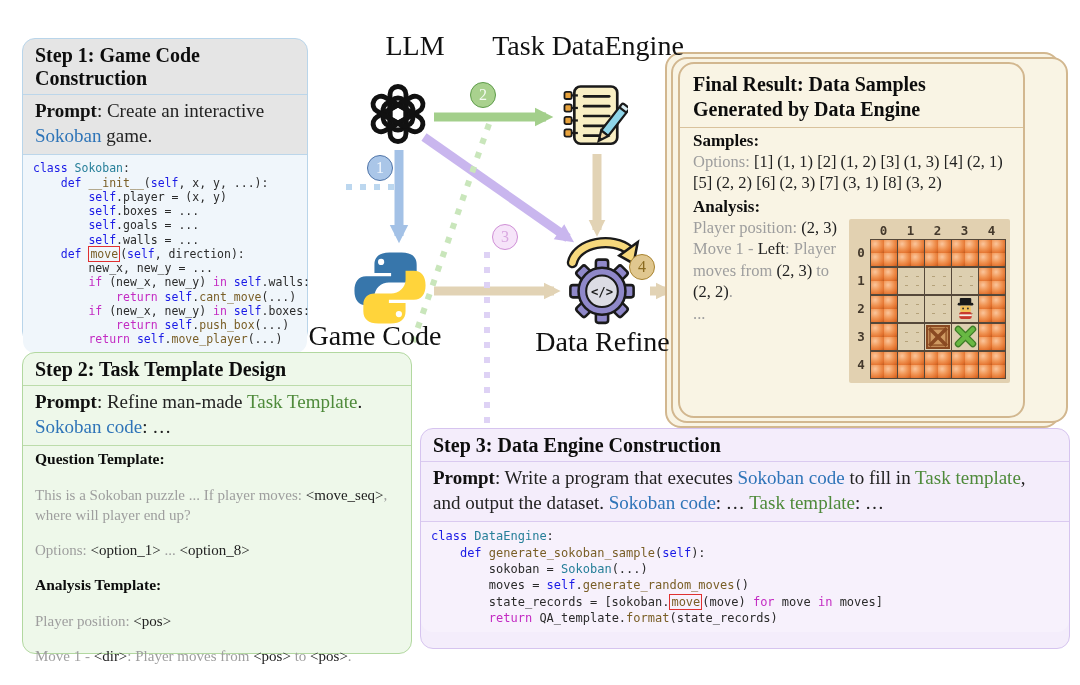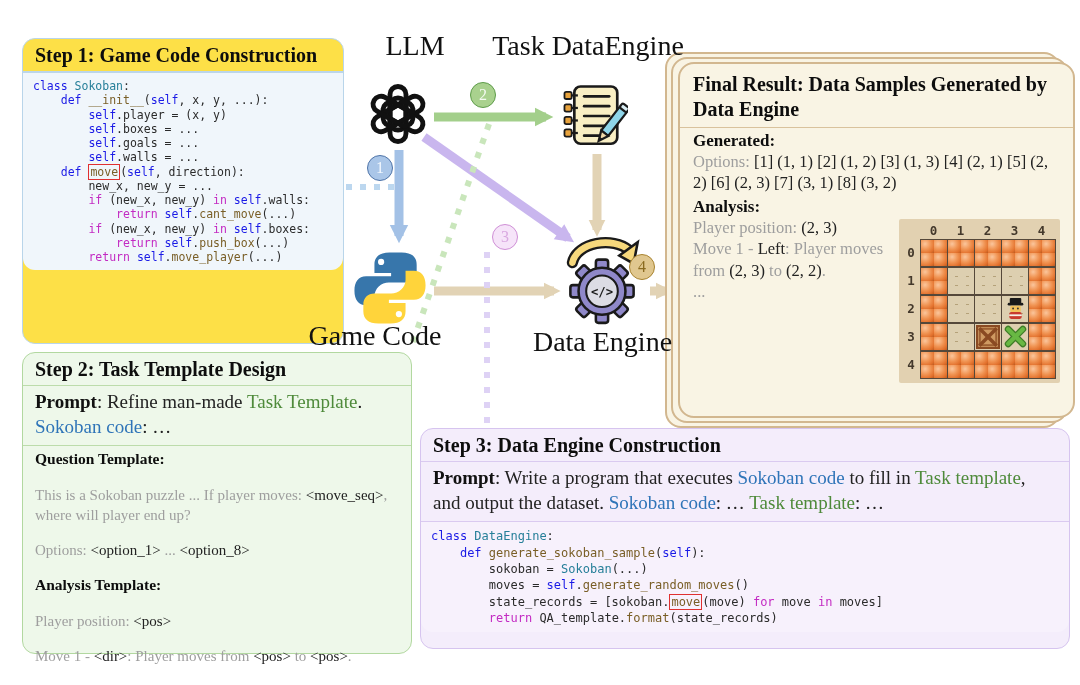--- a/index.html
+++ b/index.html
@@ -4,21 +4,21 @@
 <style>
   html,body{margin:0;padding:0;background:#ffffff;}
   .canvas{position:relative;width:1080px;height:685px;background:#ffffff;overflow:hidden;
           font-family:"Liberation Serif",serif;color:#1a1a1a;}
   svg.arrows{position:absolute;left:0;top:0;z-index:1;}
   .icon-abs{position:absolute;z-index:3;}
   .node-label{position:absolute;z-index:3;font-size:28px;color:#111;text-align:center;white-space:nowrap;}
 
   
   .box{position:absolute;z-index:2;border-radius:13px;box-sizing:border-box;}
-  .step1{left:22px;top:38px;width:322px;height:306px;background:#fde047;border:1.5px solid #b9d5ea;}
+  .step1{left:22px;top:38px;width:286px;height:306px;background:#e5e5e5;border:1.5px solid #b9d5ea;}
   .step2{left:22px;top:352px;width:390px;height:302px;background:#eef8ea;border:1.5px solid #b2d8a0;}
   .step3{left:420px;top:428px;width:650px;height:221px;background:#f4edfb;border:1.5px solid #d6c4ef;}
   .box-title{font-weight:bold;font-size:20px;padding:5px 12px 4px 12px;color:#0d0d0d;}
   .divider{height:0;border-top:1.2px solid rgba(120,150,120,.35);}
   .step1 .divider{border-color:#bcd6ea;}
   .step2 .divider{border-color:#bcdcab;}
   .step3 .divider{border-color:#dacaf0;}
   .prompt{font-size:19px;padding:4px 12px 6px 12px;line-height:1.3;}
   .code{font-family:"DejaVu Sans Mono",monospace;white-space:pre;padding:6px 10px;}
   .step1 .code{font-size:11.5px;line-height:1.24;background:#f0f6fb;border-radius:0 0 12px 12px;}
@@ -45,21 +45,21 @@
          text-align:center;line-height:23px;font-size:16px;font-family:"Liberation Serif",serif;}
   .b1{left:367px;top:155px;background:#aac6e8;border:1.6px solid #4f74a8;color:#f2f7fd;}
   .b2{left:470px;top:82px;background:#a9d18e;border:1.6px solid #5e9c4a;color:#f4faf0;}
   .b3{left:492px;top:224px;background:#f6e4f9;border:1.6px solid #cf8fd6;color:#d9a8e0;}
   .b4{left:629px;top:254px;background:#e0c78f;border:1.6px solid #a8832f;color:#8a6a1f;}
 
   
   .final-shadow{position:absolute;z-index:2;background:#f9f4e4;border:2px solid #d2b78f;border-radius:16px;box-sizing:border-box;}
   .fs1{left:671px;top:57px;width:397px;height:366px;}
   .fs2{left:665px;top:52px;width:395px;height:376px;}
-  .final{position:absolute;z-index:3;left:678px;top:62px;width:397px;height:356px;background:#f9f4e4;
+  .final{position:absolute;z-index:3;left:678px;top:62px;width:347px;height:356px;background:#f9f4e4;
          border:2px solid #d2b78f;border-radius:16px;box-sizing:border-box;padding:6px 13px 0 13px;}
   .final-title{font-weight:bold;font-size:20px;line-height:1.25;color:#0d0d0d;padding:2px 0 5px 0;}
   .final .divider{border-color:#d9c29c;margin:0 -13px;}
   .sec-label{font-weight:bold;font-size:17px;color:#0d0d0d;padding-top:3px;}
   .final p{margin:0;font-size:16.5px;line-height:1.3;}
 
   
   .grid-float{float:right;margin:2px 0 0 7px;background:#e2d1b1;padding:3px 4px 4px 3px;border-radius:2px;}
   .grow{display:flex;}
   .glabel{width:18px;height:27px;display:flex;align-items:center;justify-content:center;
@@ -101,20 +101,21 @@
     <line x1="434" y1="291" x2="554" y2="291" stroke="#e2d3b5" stroke-width="9" marker-end="url(#mtan)"></line>
     <line x1="650" y1="291" x2="666" y2="291" stroke="#e2d3b5" stroke-width="9" marker-end="url(#mtan)"></line>
     <line x1="346" y1="187" x2="394" y2="187" stroke="#bcd7ef" stroke-width="6" stroke-dasharray="6 8"></line>
     <line x1="489" y1="124" x2="410" y2="350" stroke="#c9e6bb" stroke-width="6" stroke-dasharray="6 9"></line>
     <line x1="487" y1="252" x2="487" y2="424" stroke="#ded2f5" stroke-width="6" stroke-dasharray="6 9"></line>
   </svg>
 
   <div class="box step1">
     <div class="box-title">Step 1: Game Code Construction</div>
     <div class="divider"></div>
+    <div class="prompt"><span class="s-b">Prompt</span><span class="s-k">: Create an interactive </span><span class="s-blue">Sokoban</span><span class="s-k"> game.</span></div>
     <div class="divider"></div>
     <div class="code"><div class="code-line"><span class="s-kw">class</span><span class="s-p"> </span><span class="s-cls">Sokoban</span><span class="s-p">:</span></div><div class="code-line"><span class="s-p">    </span><span class="s-kw">def</span><span class="s-p"> </span><span class="s-fn">__init__</span><span class="s-p">(</span><span class="s-kw">self</span><span class="s-p">, x, y, ...):</span></div><div class="code-line"><span class="s-p">        </span><span class="s-kw">self</span><span class="s-p">.player = (x, y)</span></div><div class="code-line"><span class="s-p">        </span><span class="s-kw">self</span><span class="s-p">.boxes = ...</span></div><div class="code-line"><span class="s-p">        </span><span class="s-kw">self</span><span class="s-p">.goals = ...</span></div><div class="code-line"><span class="s-p">        </span><span class="s-kw">self</span><span class="s-p">.walls = ...</span></div><div class="code-line"><span class="s-p">    </span><span class="s-kw">def</span><span class="s-p"> </span><span class="s-boxed">move</span><span class="s-p">(</span><span class="s-kw">self</span><span class="s-p">, direction):</span></div><div class="code-line"><span class="s-p">        new_x, new_y = ...</span></div><div class="code-line"><span class="s-p">        </span><span class="s-m">if</span><span class="s-p"> (new_x, new_y) </span><span class="s-m">in</span><span class="s-p"> </span><span class="s-kw">self</span><span class="s-p">.walls:</span></div><div class="code-line"><span class="s-p">            </span><span class="s-m">return</span><span class="s-p"> </span><span class="s-kw">self</span><span class="s-p">.</span><span class="s-fn">cant_move</span><span class="s-p">(...)</span></div><div class="code-line"><span class="s-p">        </span><span class="s-m">if</span><span class="s-p"> (new_x, new_y) </span><span class="s-m">in</span><span class="s-p"> </span><span class="s-kw">self</span><span class="s-p">.boxes:</span></div><div class="code-line"><span class="s-p">            </span><span class="s-m">return</span><span class="s-p"> </span><span class="s-kw">self</span><span class="s-p">.</span><span class="s-fn">push_box</span><span class="s-p">(...)</span></div><div class="code-line"><span class="s-p">        </span><span class="s-m">return</span><span class="s-p"> </span><span class="s-kw">self</span><span class="s-p">.</span><span class="s-fn">move_player</span><span class="s-p">(...)</span></div></div>
   </div>
 
   <div class="box step2">
     <div class="box-title">Step 2: Task Template Design</div>
     <div class="divider"></div>
     <div class="prompt"><span class="s-b">Prompt</span><span class="s-k">: Refine man-made </span><span class="s-green">Task Template</span><span class="s-k">. </span><span class="s-blue">Sokoban code</span><span class="s-k">: …</span></div>
     <div class="divider"></div>
     <div class="tmpl">
@@ -138,21 +139,21 @@
     <div class="prompt"><span class="s-b">Prompt</span><span class="s-k">: Write a program that executes </span><span class="s-blue">Sokoban code</span><span class="s-k"> to fill in </span><span class="s-green">Task template</span><span class="s-k">, and output the dataset. </span><span class="s-blue">Sokoban code</span><span class="s-k">: … </span><span class="s-green">Task template</span><span class="s-k">: …</span></div>
     <div class="divider"></div>
     <div class="code"><div class="code-line"><span class="s-kw">class</span><span class="s-p"> </span><span class="s-cls">DataEngine</span><span class="s-p">:</span></div><div class="code-line"><span class="s-p">    </span><span class="s-kw">def</span><span class="s-p"> </span><span class="s-fn">generate_sokoban_sample</span><span class="s-p">(</span><span class="s-kw">self</span><span class="s-p">):</span></div><div class="code-line"><span class="s-p">        sokoban = </span><span class="s-cls">Sokoban</span><span class="s-p">(...)</span></div><div class="code-line"><span class="s-p">        moves = </span><span class="s-kw">self</span><span class="s-p">.</span><span class="s-fn">generate_random_moves</span><span class="s-p">()</span></div><div class="code-line"><span class="s-p">        state_records = [sokoban.</span><span class="s-boxed">move</span><span class="s-p">(move) </span><span class="s-m">for</span><span class="s-p"> move </span><span class="s-m">in</span><span class="s-p"> moves]</span></div><div class="code-line"><span class="s-p">        </span><span class="s-m">return</span><span class="s-p"> QA_template.</span><span class="s-fn">format</span><span class="s-p">(state_records)</span></div></div>
   </div>
 
   <div class="final-shadow fs2"></div>
   <div class="final-shadow fs1"></div>
   <div class="final">
     <div class="final-title">Final Result: Data Samples Generated by Data Engine</div>
     <div class="divider"></div>
-    <div class="sec-label">Generated:</div>
+    <div class="sec-label">Samples:</div>
     <div>
         <p><span class="s-g">Options: </span><span class="s-k">[1] (1, 1) [2] (1, 2) [3] (1, 3) [4] (2, 1) [5] (2, 2) [6] (2, 3) [7] (3, 1) [8] (3, 2)</span></p>
       </div>
     <div class="sec-label">Analysis:</div>
     <div class="grid-float" id="sokoban-grid">
         <div class="grow">
           <div class="gcorner"></div>
           <div class="glabel col">0</div>
           <div class="glabel col">1</div>
           <div class="glabel col">2</div>
@@ -307,20 +308,20 @@
             <rect x="-6" y="20" width="12" height="11" rx="2.5"></rect>
           <rect x="-31" y="-6" width="11" height="12" rx="2.5"></rect>
             <rect x="20" y="-6" width="11" height="12" rx="2.5"></rect>
         </g>
         <circle cx="0" cy="0" r="23"></circle>
       </g>
     </g>
     <circle cx="45" cy="62" r="15.5" fill="#dcdce4" stroke="#1a1a1a" stroke-width="2"></circle>
     <text x="45" y="66.5" text-anchor="middle" font-family="DejaVu Sans Mono, monospace" font-size="12" font-weight="bold" fill="#1a1a1a">&lt;/&gt;</text>
   </svg>
-  <div class="node-label" style="left:510px;top:326px;width:185px;">Data Engine</div>
+  <div class="node-label" style="left:510px;top:326px;width:185px;">Data Refine</div>
 
   <div class="badge b1">1</div>
   <div class="badge b2">2</div>
   <div class="badge b3">3</div>
   <div class="badge b4">4</div>
 
 </div>
 
 </body></html>

